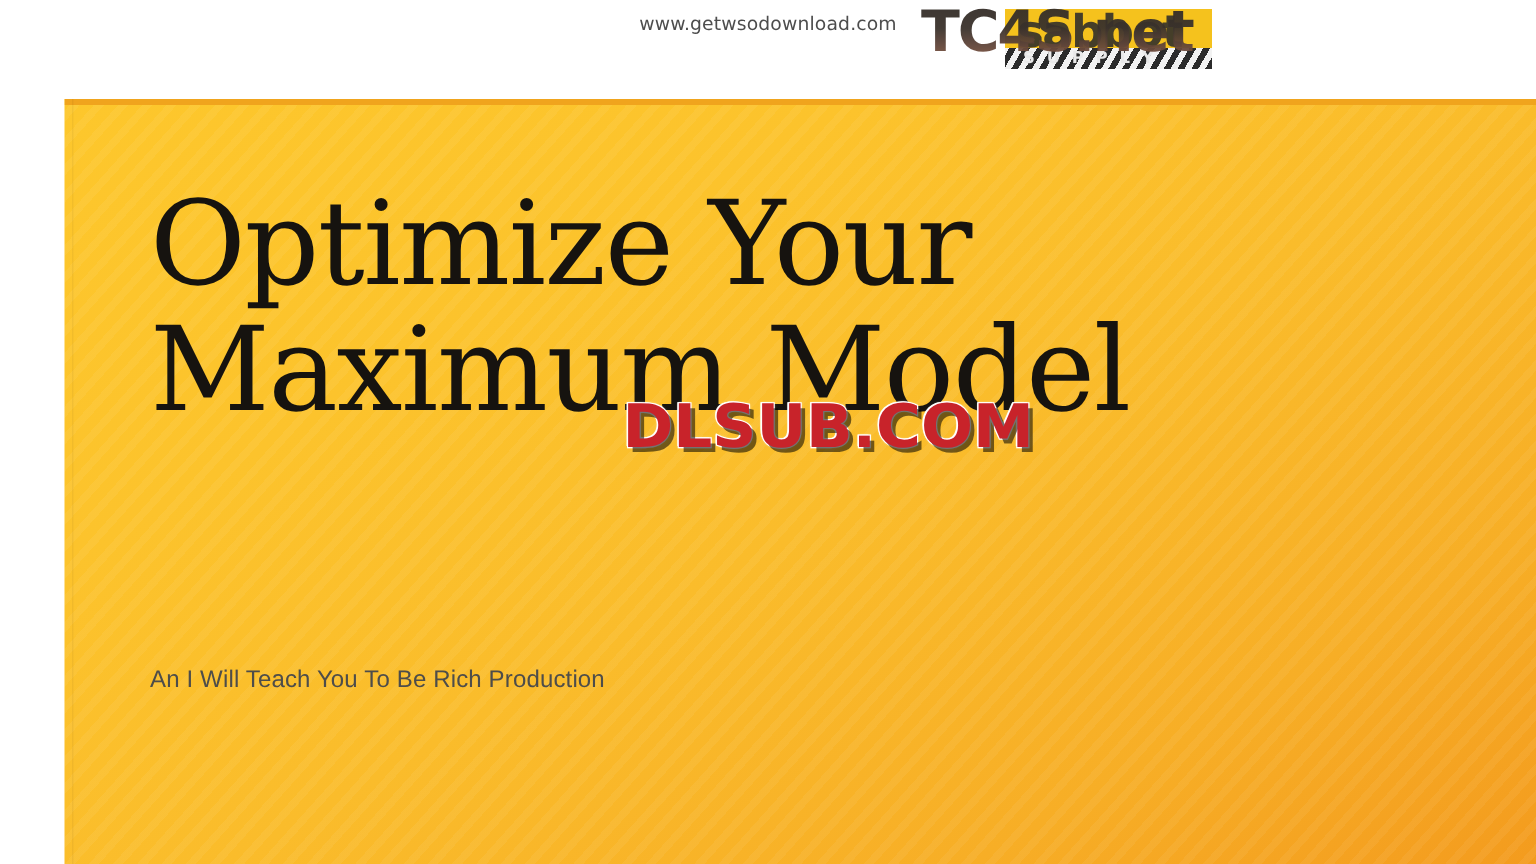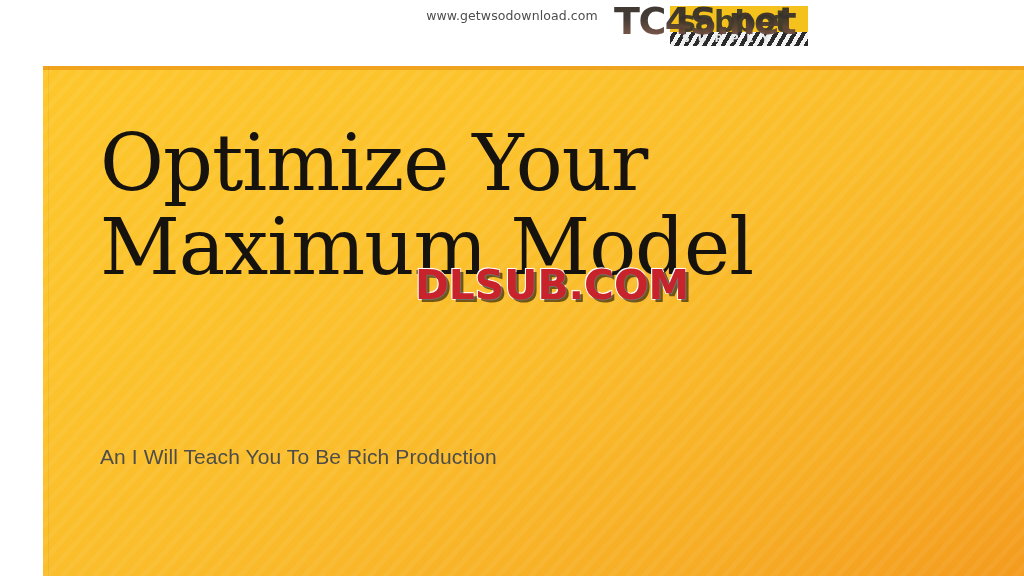--- a/index.html
+++ b/index.html
@@ -161,21 +161,21 @@
     color:#4a4a48;
     letter-spacing:-0.3px;
   }
   .subtitle .sub-line { display:block; white-space:nowrap; }
 
   
   .credit {
     position:absolute;
     left:57px; top:379px;
     font-family:"Liberation Sans", sans-serif;
-    font-size:21px;
+    font-size:16px;
     font-weight:400;
     color:#4e4d4a;
     letter-spacing:0.1px;
     white-space:nowrap;
   }
 
   
   .dlsub {
     position:absolute;
     left:372px; top:196px;

